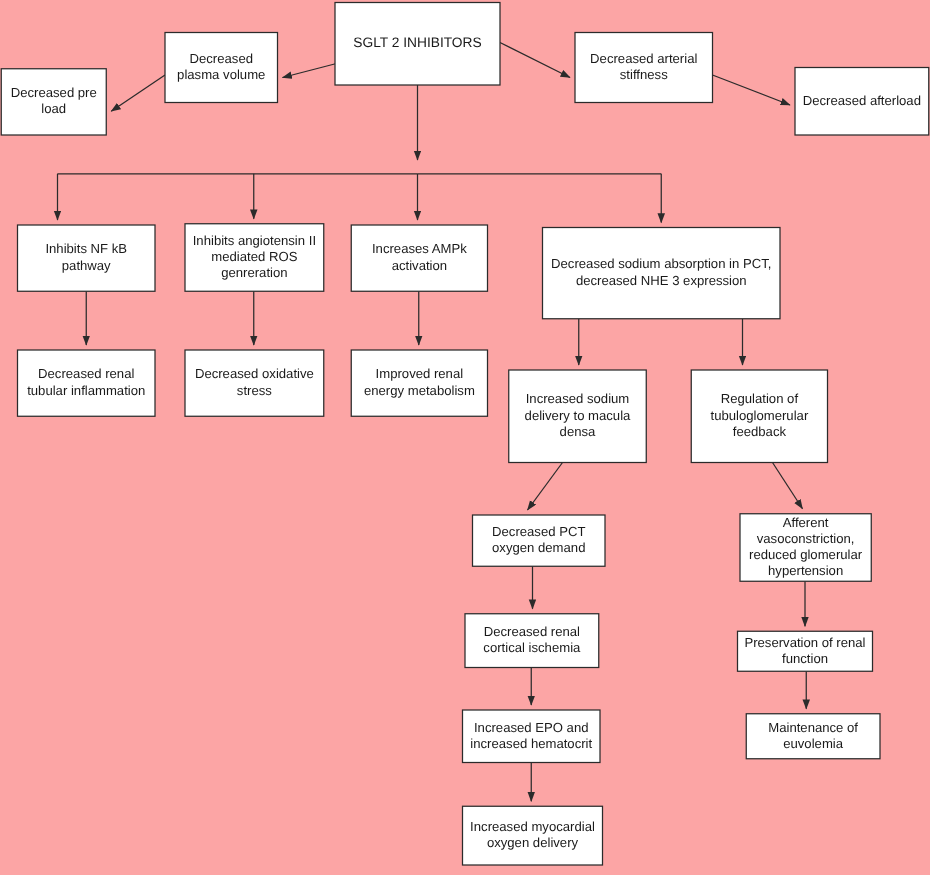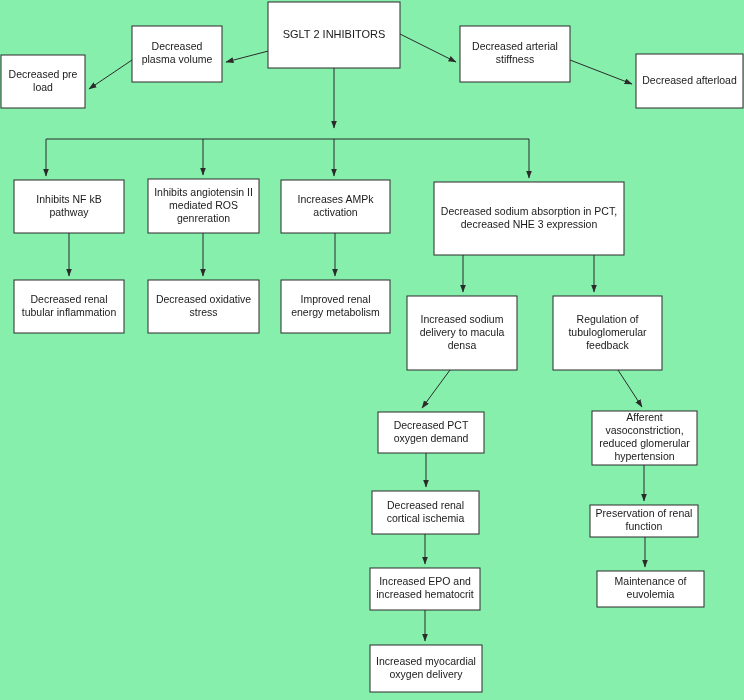--- a/index.html
+++ b/index.html
@@ -4,21 +4,21 @@
 <style>
   html, body {
     margin: 0;
     padding: 0;
     background: #ffffff;
   }
   #diagram-root {
     position: relative;
     width: 744px;
     height: 700px;
-    background: #86efac;
+    background: #fca5a5;
     font-family: "Liberation Sans", sans-serif;
     overflow: hidden;
   }
   svg#flow-svg {
     position: absolute;
     left: 0;
     top: 0;
     width: 744px;
     height: 700px;
     display: block;

